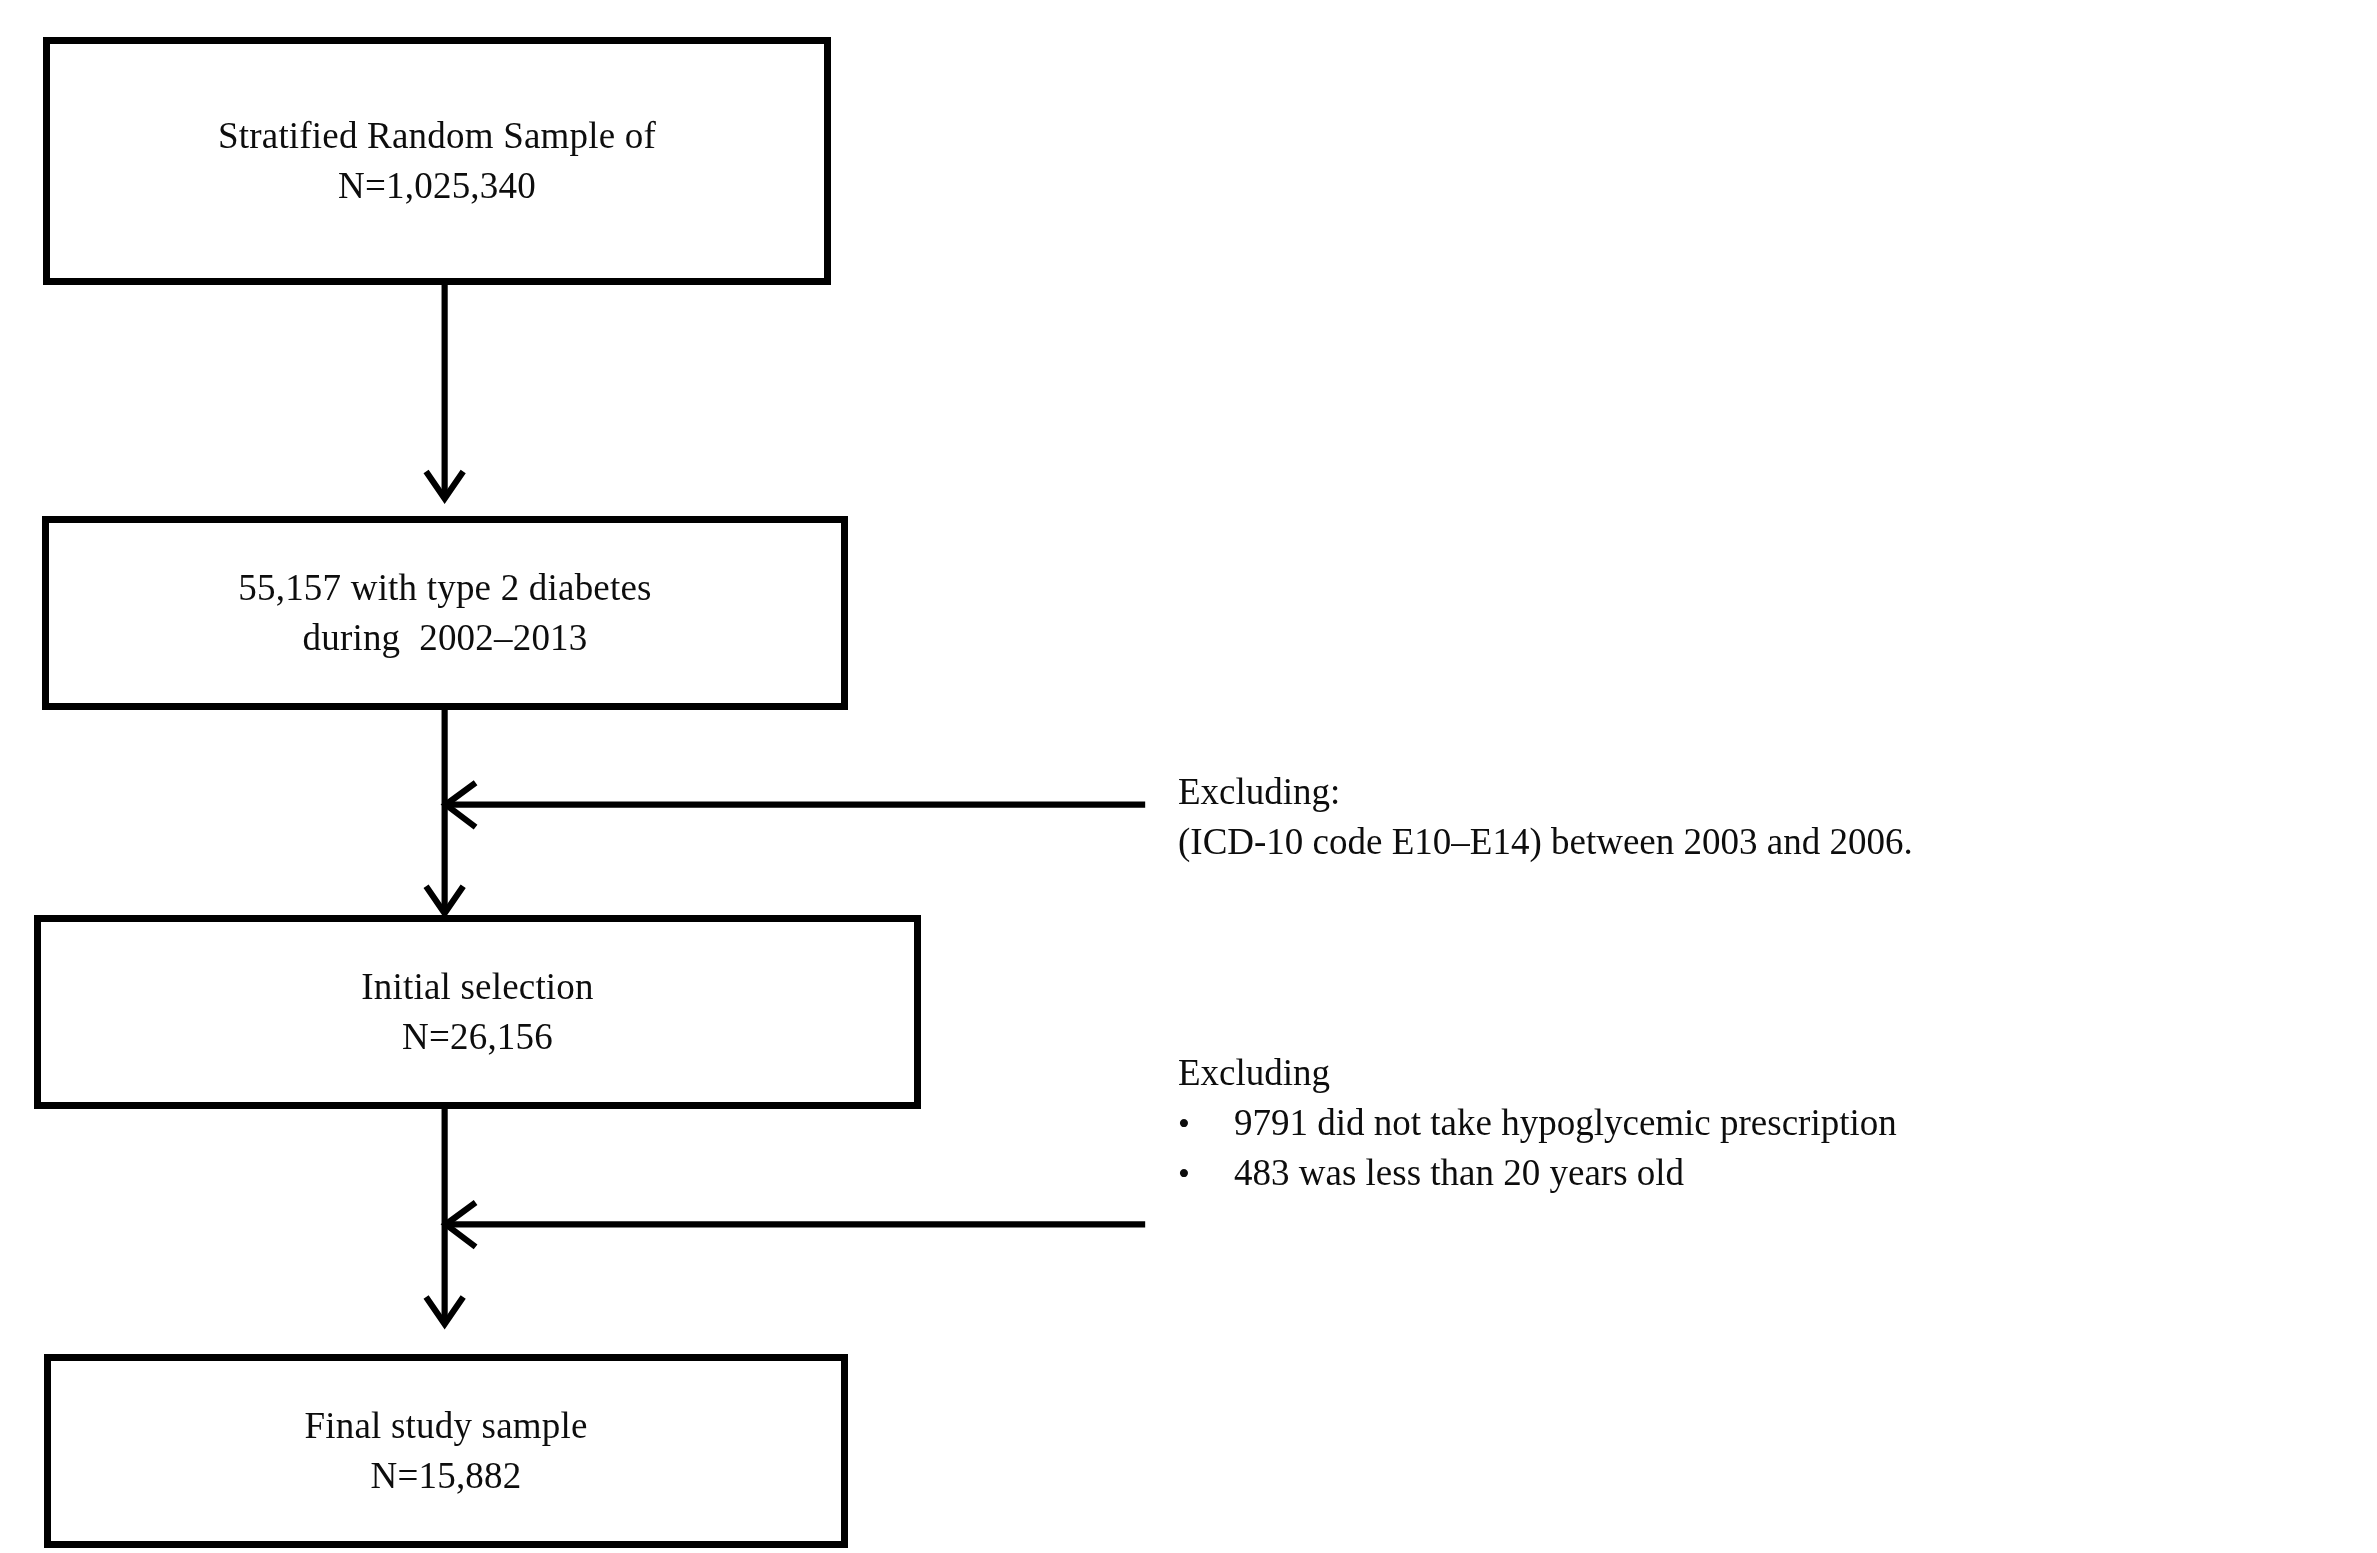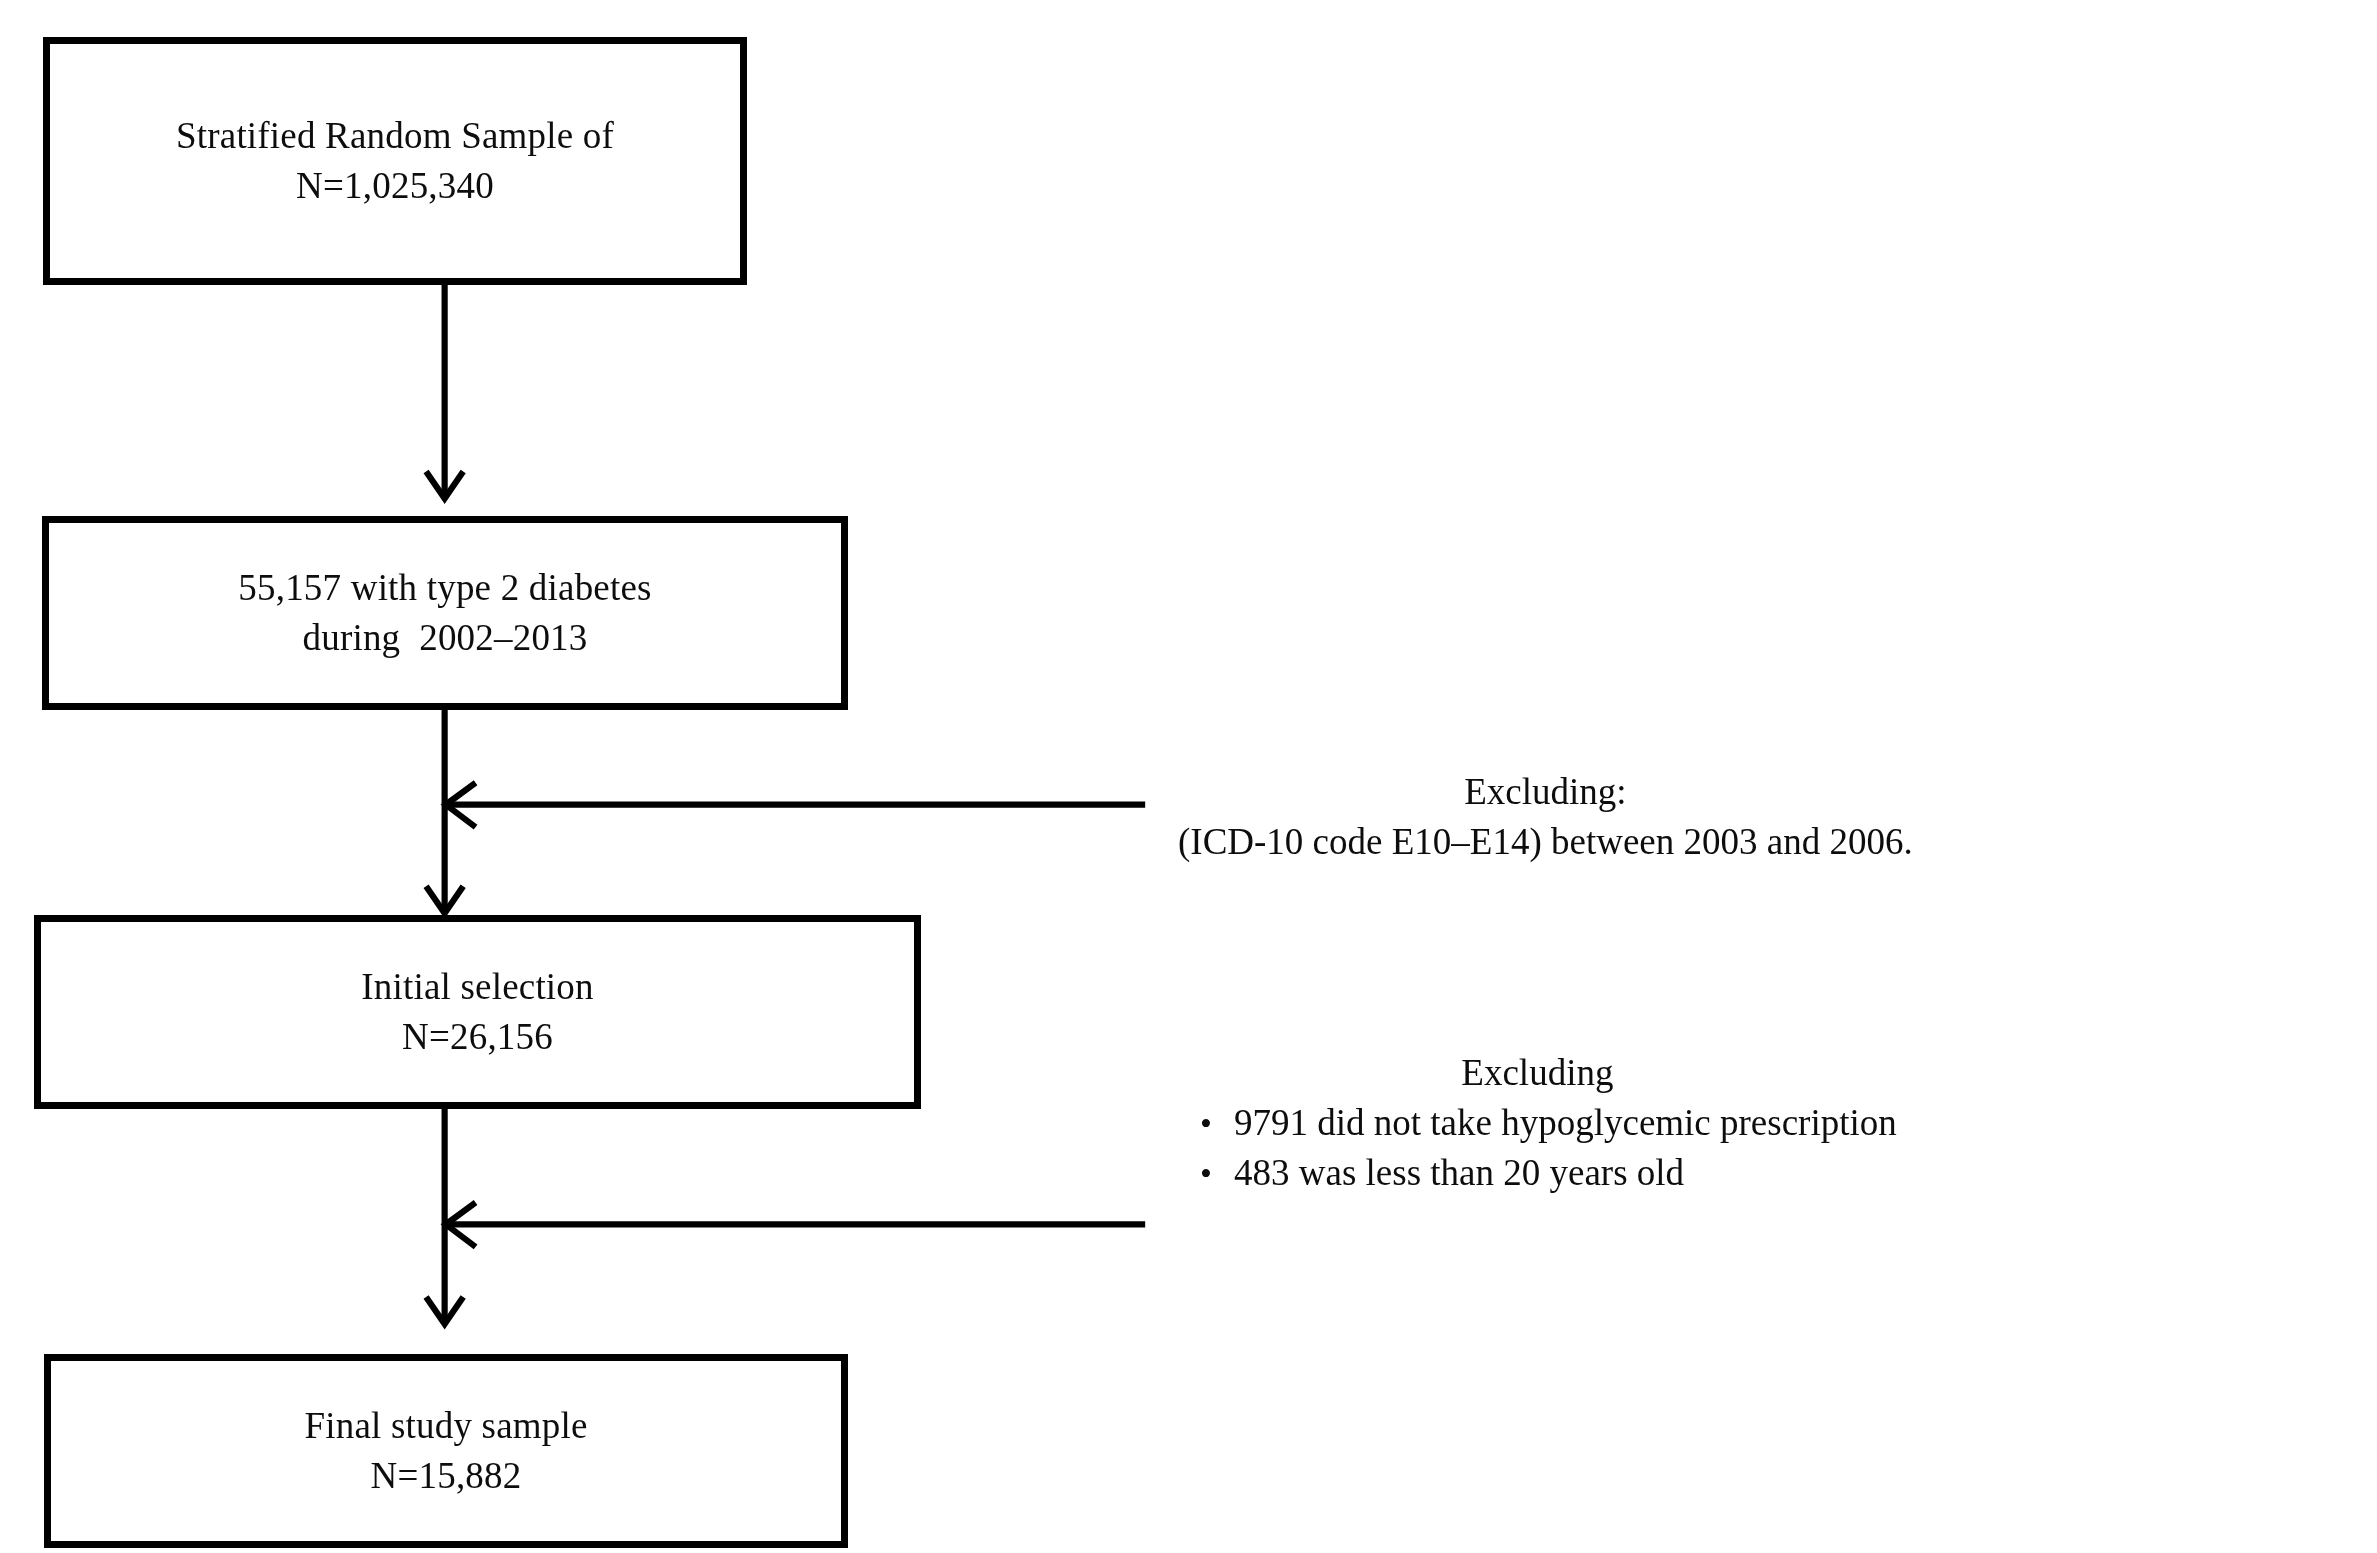--- a/index.html
+++ b/index.html
@@ -38,42 +38,42 @@
     white-space: pre;
   }
   .sup-marker {
     font-size: 22.5px;
     vertical-align: super;
     line-height: 0;
     padding-left: 5.6px;
   }
 
   
-  #box-sample      { left: 43px;  top: 37px;   width: 704px; height: 248px; }
+  #box-sample      { left: 43px;  top: 37px;   width: 788px; height: 248px; }
   #box-diabetes    { left: 42px;  top: 500px;  width: 806px; height: 194px; margin-top: 16px; }
   #box-initial     { left: 34px;  top: 915px; width: 887px; height: 194px; }
   #box-final       { left: 44px;  top: 1326px; width: 804px; height: 194px; margin-top: 28px; }
 
   
   #connectors {
     position: absolute;
     left: 0; top: 0;
     width: 2377px;
     height: 1553px;
     pointer-events: none;
   }
 
   
   .note-block {
     position: absolute;
     font-size: 37px;
     line-height: 1.345;
     white-space: nowrap;
   }
-  .note-line { display: block; text-align: center; }
+  .note-line { display: block; }
   .note-bullet-line {
     display: flex;
     align-items: baseline;
   }
   .bullet-dot {
     display: inline-block;
     width: 56px;
     flex: 0 0 56px;
     font-size: 34px;
   }

